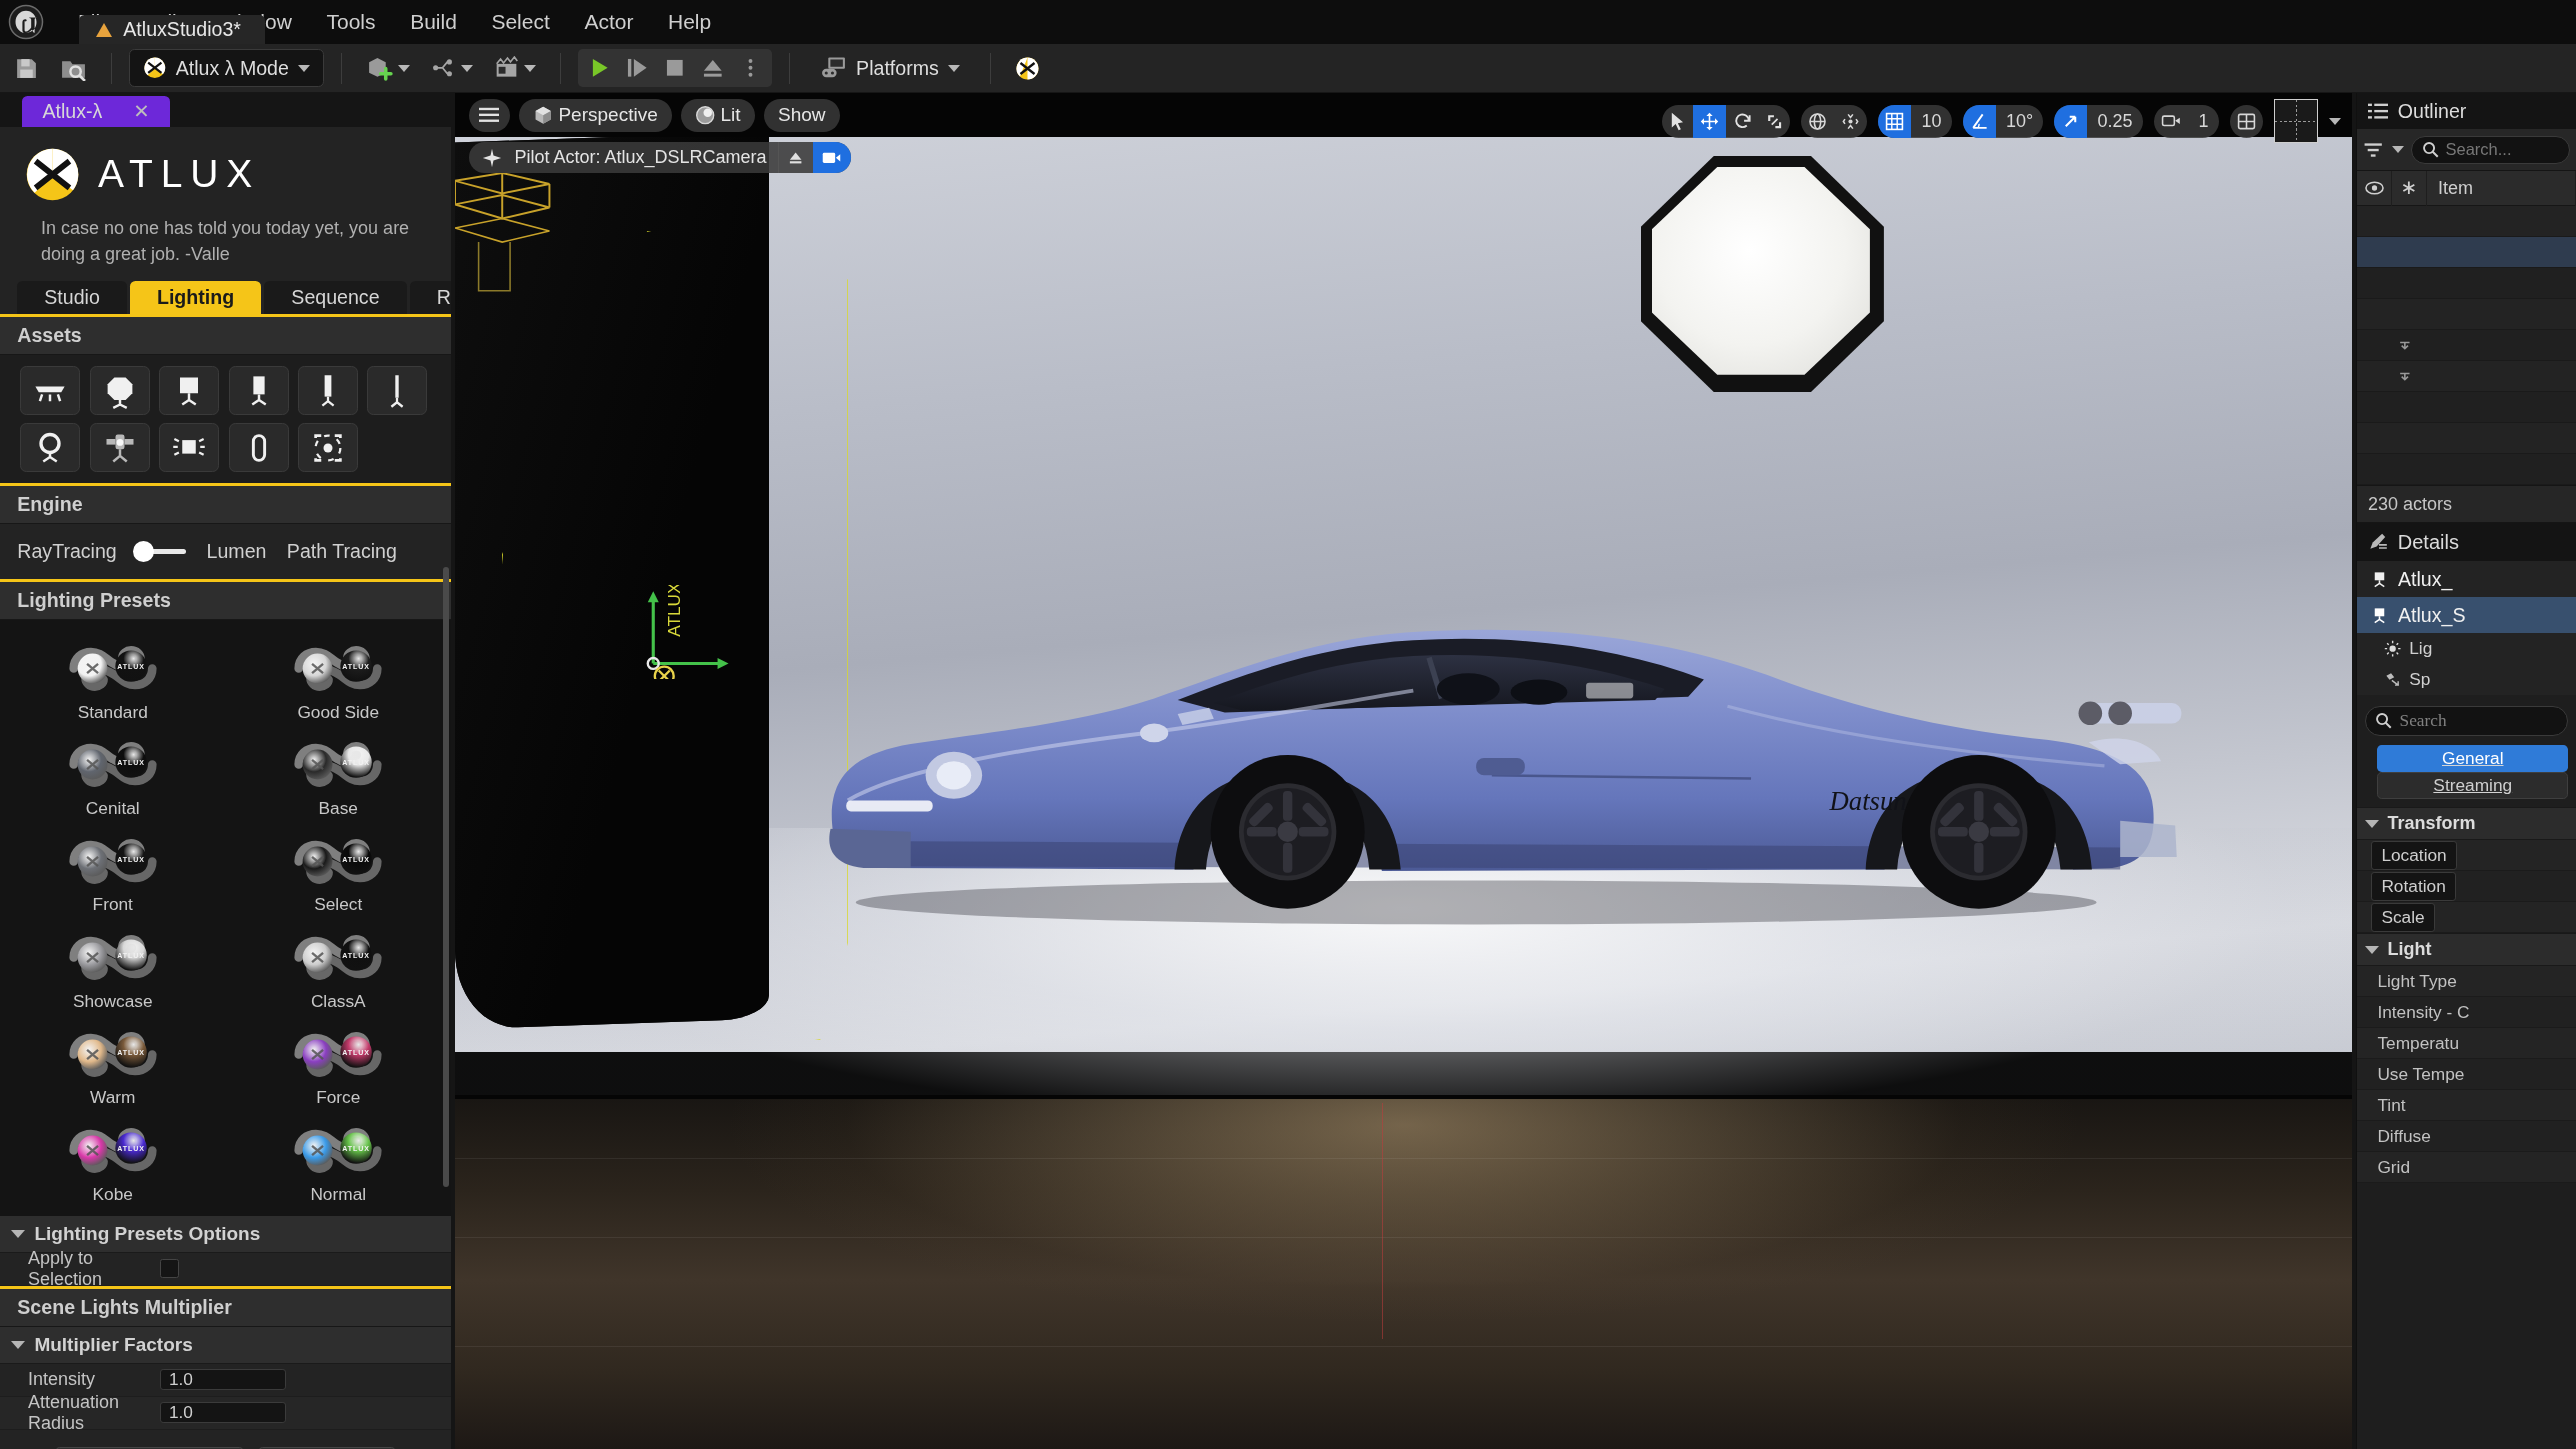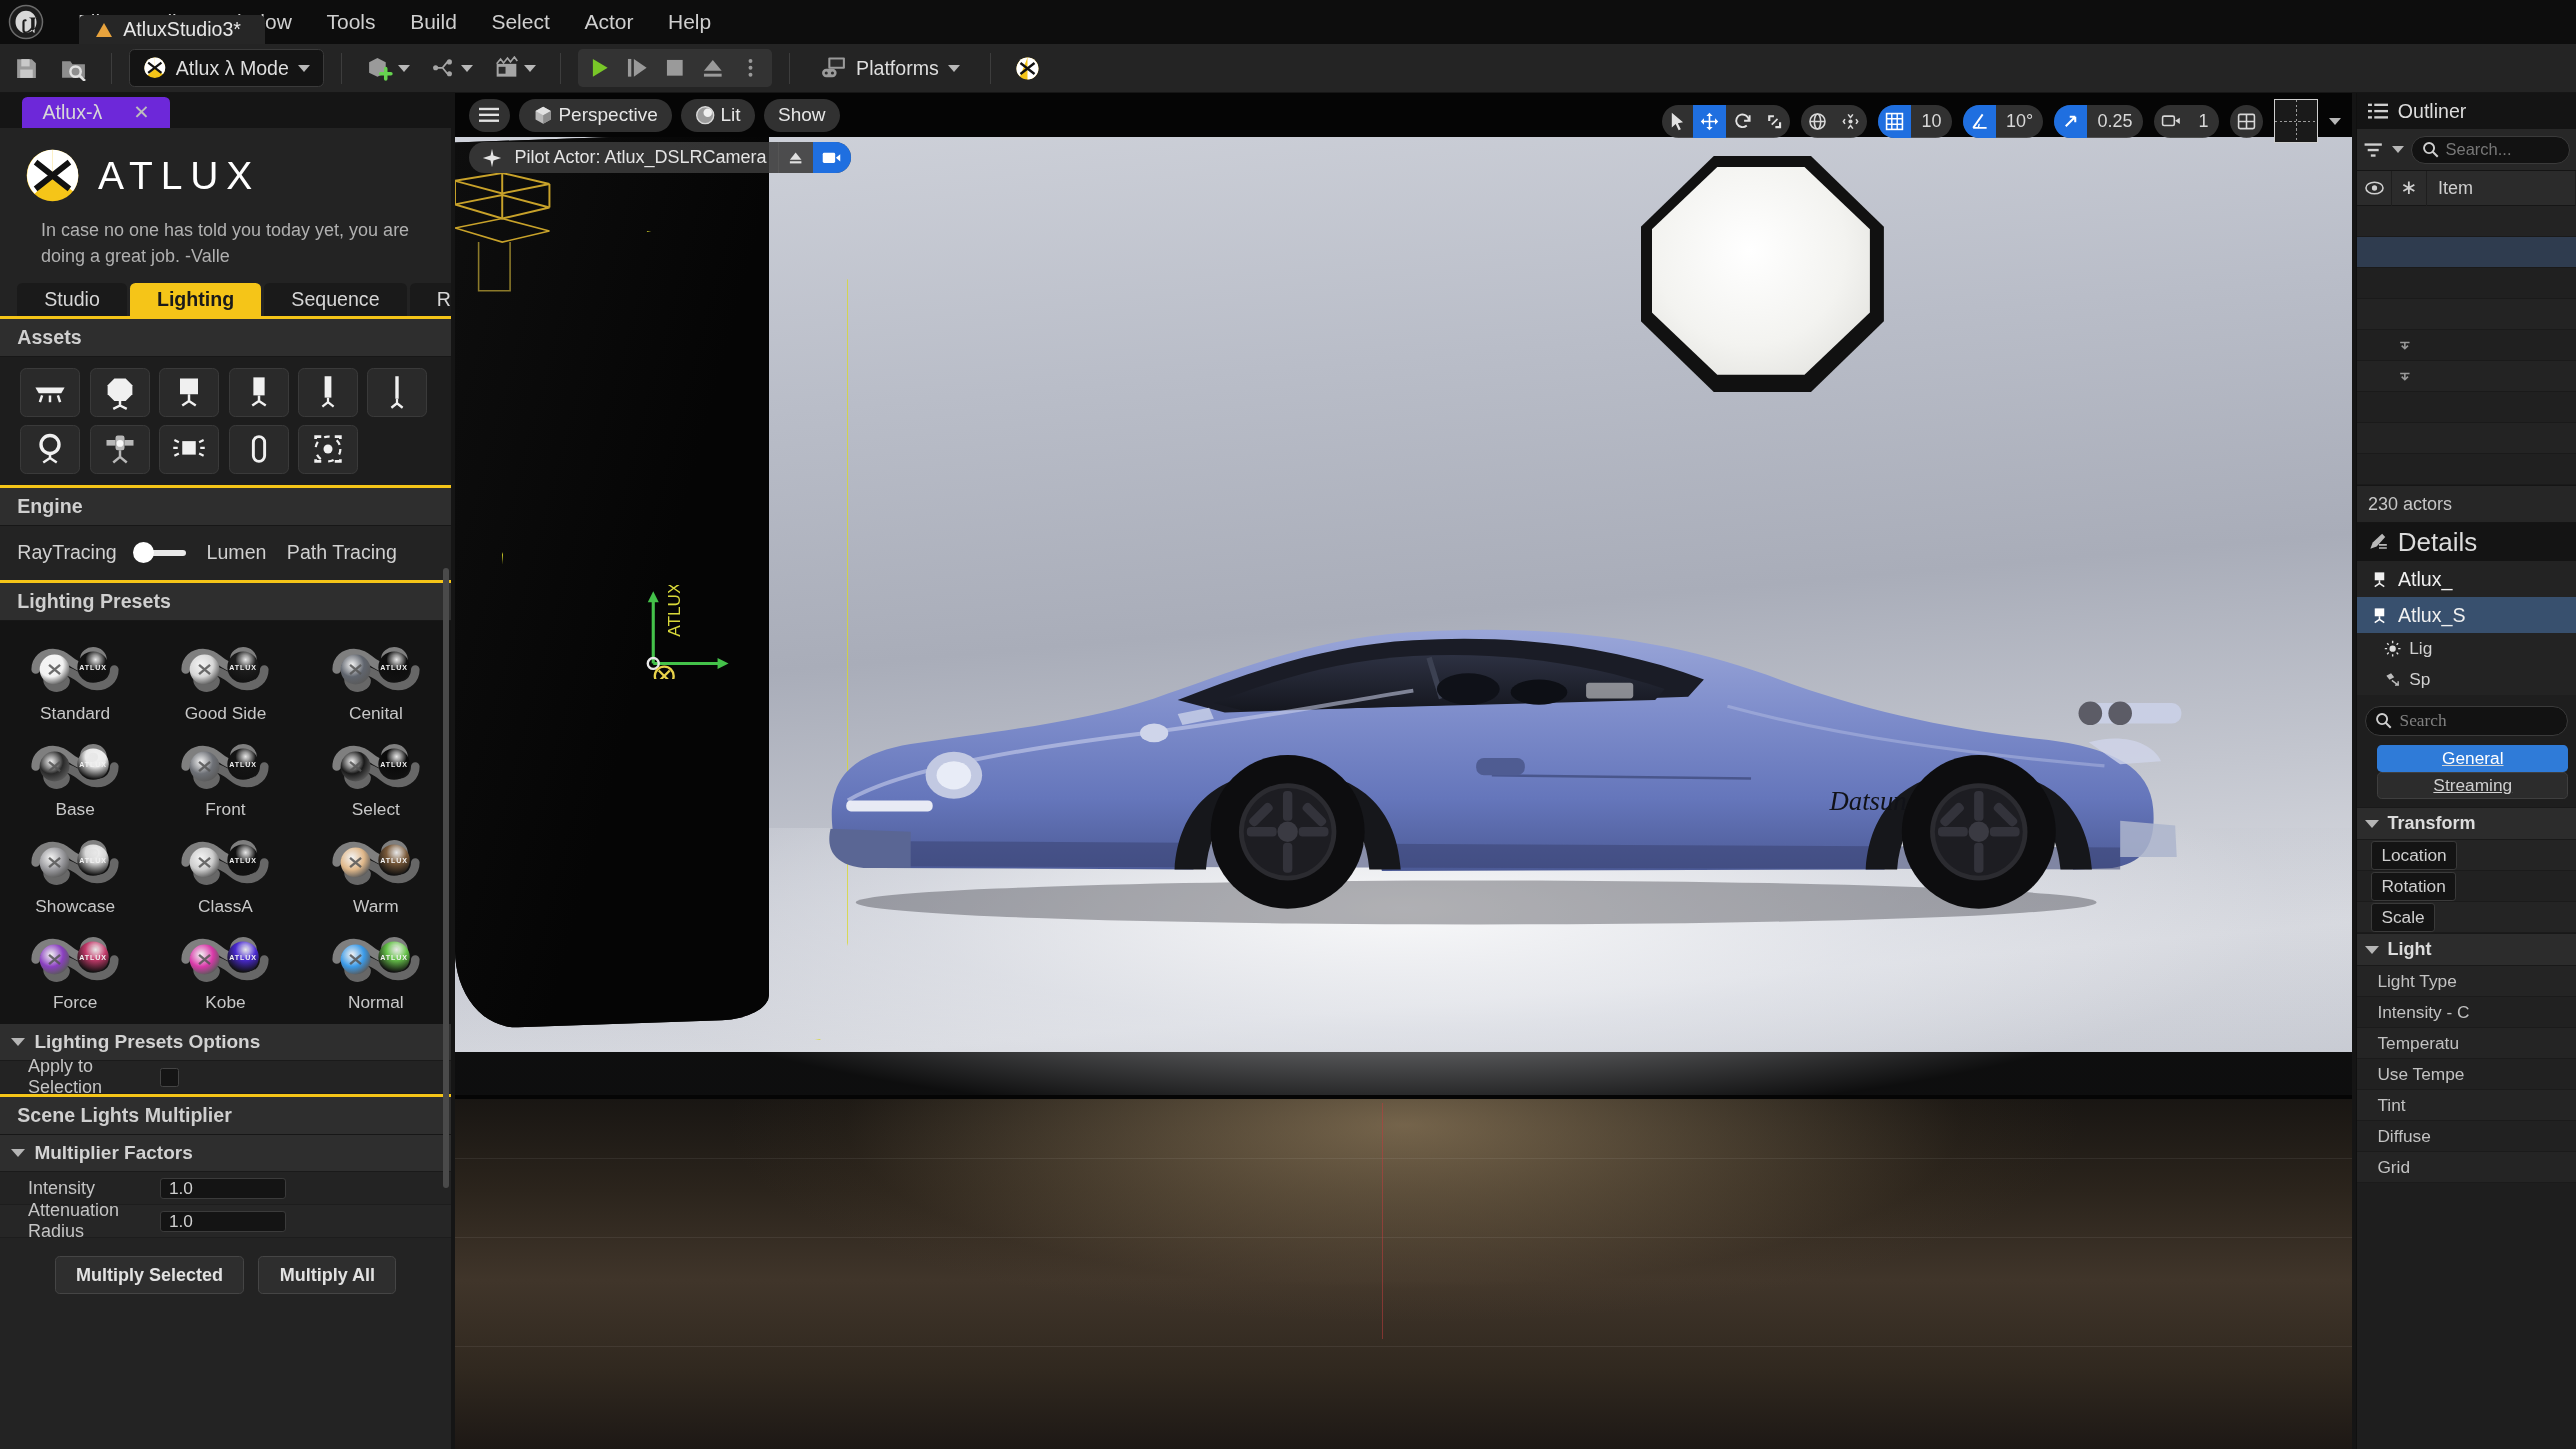--- a/index.html
+++ b/index.html
@@ -86,21 +86,21 @@
     width: 60px; height: 49px; background: #2a2a2a; border: 0.8px solid #3a3a3a; border-radius: 6.3px;
     display: flex; align-items: center; justify-content: center; cursor: pointer;
   }
   .asset-btn svg { width: 36px; height: 36px; }
 
   .engine-row { display: flex; align-items: center; padding: 15.7px 0 15.7px 17.3px; gap: 20.4px; background: #232323; }
   .engine-row .lbl { font-size: 19.6px; color: #d0d0d0; }
   .toggle-track { width: 49px; height: 5.5px; background: #e8e8e8; border-radius: 3.1px; position: relative; cursor: pointer; }
   .toggle-knob { position: absolute; left: -3.9px; top: -7.9px; width: 21px; height: 21px; border-radius: 50%; background: #ffffff; }
 
-  .presets-grid { padding: 14px 0 7.9px 0; background: #141414; display: grid; grid-template-columns: 1fr 1fr 1fr; row-gap: 4.7px; }
+  .presets-grid { padding: 14px 0 7.9px 0; background: #141414; display: grid; grid-template-columns: 1fr 1fr; row-gap: 4.7px; }
   .preset { display: flex; flex-direction: column; align-items: center; cursor: pointer; padding: 3.1px 0; }
   .preset .thumb { width: 110px; height: 63px; display:flex; align-items:center; justify-content:center; }
   .preset .plabel { font-size: 17.3px; color: #c8c8c8; margin-top: 1.6px; }
 
   .prop-sec { background: #2e2e2e; display: flex; align-items: center; gap: 9.4px; padding: 7px 0 7px 11px; border-bottom: 0.8px solid #1a1a1a; }
   .prop-sec .tri { width:0;height:0;border-left:7px solid transparent;border-right:7px solid transparent;border-top:8.6px solid #b5b5b5; }
   .prop-sec .h { font-size: 19px; color: #d2d2d2; font-weight: bold; }
   .prop-row { display: flex; align-items: center; height: 33px; background: #262626; border-bottom: 0.8px solid #1d1d1d; }
   .prop-row:nth-child(even) { background: #232323; }
   .prop-row .pl { width: 149px; padding-left: 28px; font-size: 18px; color: #c4c4c4; }
@@ -198,21 +198,21 @@
   .rp-colhdr .c.icon { width: 35px; }
   .rp-colhdr .c.lbl { padding-left: 11px; font-size: 18px; color: #cfcfcf; justify-content: flex-start; flex:1; }
   .rp-rows { flex: 0 0 auto; }
   .rp-row { height: 31px; display: flex; align-items: center; border-bottom: 0.8px solid #1a1a1a; background: #232323; }
   .rp-row.sel { background: #2f3c4f; }
   .rp-row.alt { background: #202020; }
   .rp-eyecell { width: 35px; height: 31px; display:flex; align-items:center; justify-content:center; }
   .rp-count { height: 38px; background: #262626; display:flex; align-items:center; padding-left: 11px; border-top: 0.8px solid #151515; border-bottom: 0.8px solid #151515; }
   .rp-count .t { font-size: 18px; color: #c6c6c6; }
   .rp-detailhdr { height: 38px; background: #141414; display:flex; align-items:center; gap: 9.4px; padding-left: 11px; }
-  .rp-detailhdr .t { font-size: 26px; color: #dcdcdc; }
+  .rp-detailhdr .t { font-size: 20px; color: #dcdcdc; }
   .rp-objrow { height: 36px; display:flex; align-items:center; gap: 9.4px; padding-left: 12.6px; background: #232323; }
   .rp-objrow.sel { background: #38506e; }
   .rp-objrow .t { font-size: 19.6px; color: #f0f0f0; }
   .rp-subrow { height: 31px; display:flex; align-items:center; gap: 7.9px; padding-left: 27px; background: #232323; }
   .rp-subrow .t { font-size: 17.3px; color: #d0d0d0; }
   .rp-search2 { margin: 11px 7.9px 7.9px 7.9px; height: 30px; background: #121212; border: 0.8px solid #3a3a3a; border-radius: 15px; display:flex; align-items:center; padding: 0 9.4px; gap: 7px; }
   .rp-search2 .ph { font-size: 17.3px; color: #808080; font-family: Liberation Serif, serif; }
   .rp-filterpills { display: flex; flex-direction: column; gap: 0; padding: 1.6px 7.9px 7.9px 20.4px; text-decoration: underline; }
   .pill { height: 27px; border-radius: 4.7px; display:flex; align-items:center; justify-content:center; font-size: 17.3px; cursor: pointer; }
   .pill.on { background: #2f7bd8; color: #fff; }

